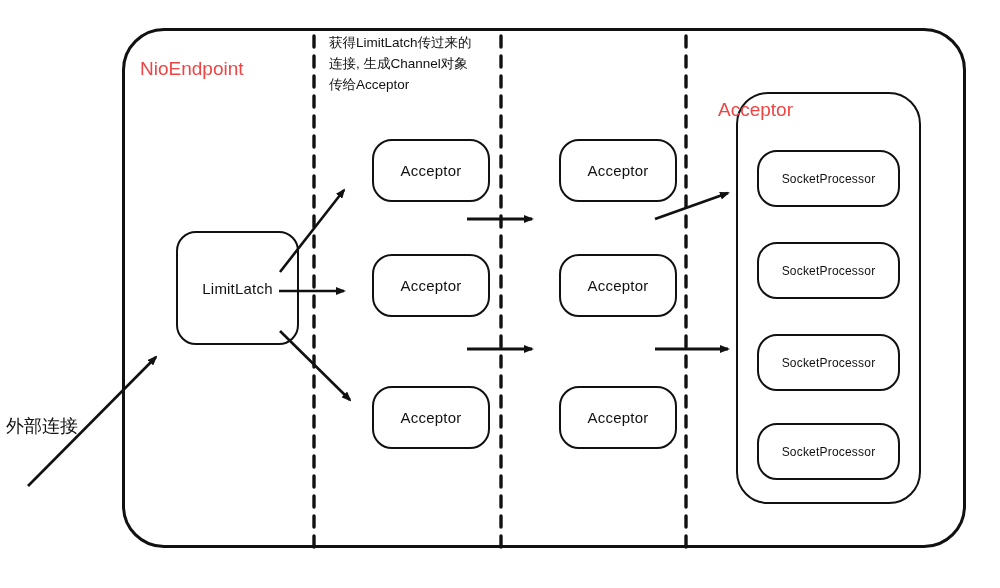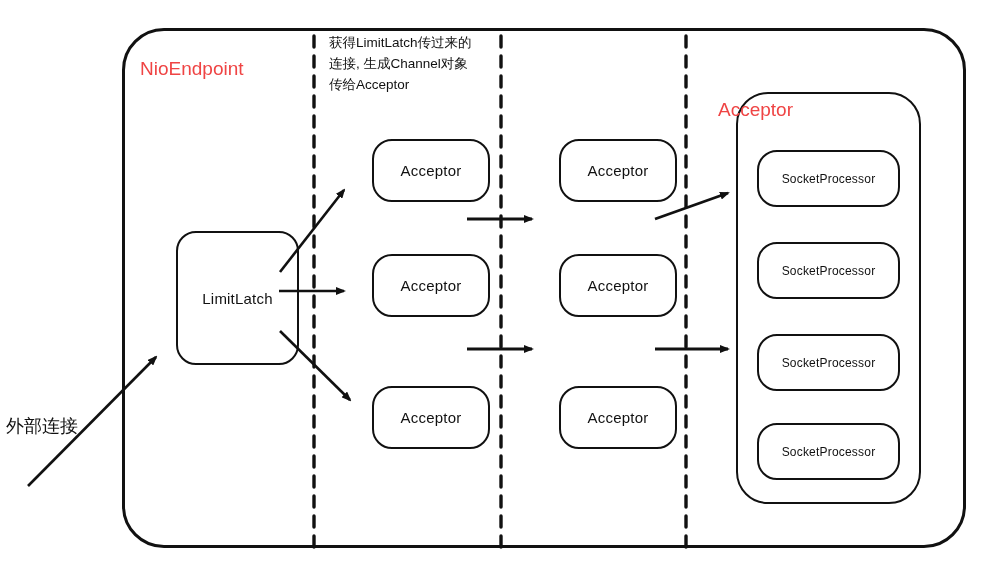--- a/index.html
+++ b/index.html
@@ -78,21 +78,21 @@
 <div id="stage">
 
   <div class="box outer-box" style="left:98px; top:28px; width:844px; height:520px;"></div>
 
   <div class="title" style="left:140px; top:58px;">NioEndpoint</div>
 
   <div class="note" style="left:329px; top:33px; width:175px;">获得LimitLatch传过来的
 连接, 生成Channel对象
 传给Acceptor</div>
 
-  <div class="box node" style="left:152px; top:231px; width:123px; height:134px;">
+  <div class="box node" style="left:152px; top:231px; width:123px; height:114px;">
     <span class="node-label">LimitLatch</span>
   </div>
 
   <div class="box node" style="left:348px; top:139px; width:118px; height:63px;">
     <span class="node-label">Acceptor</span>
   </div>
   <div class="box node" style="left:348px; top:254px; width:118px; height:63px;">
     <span class="node-label">Acceptor</span>
   </div>
   <div class="box node" style="left:348px; top:386px; width:118px; height:63px;">

